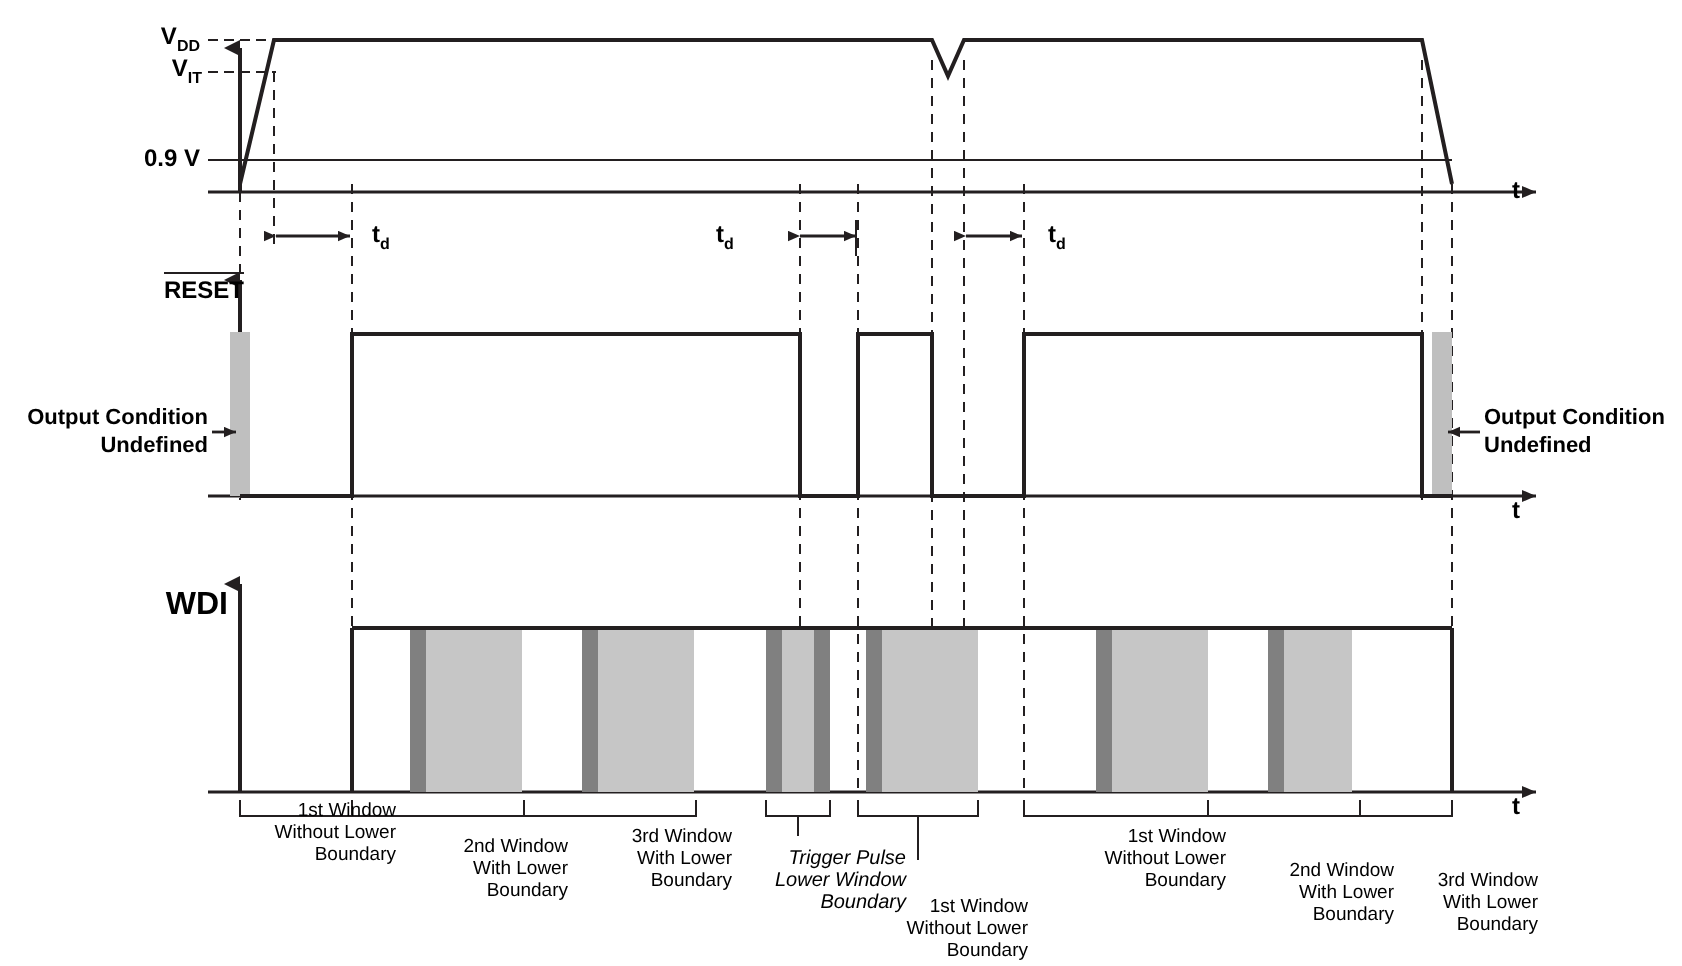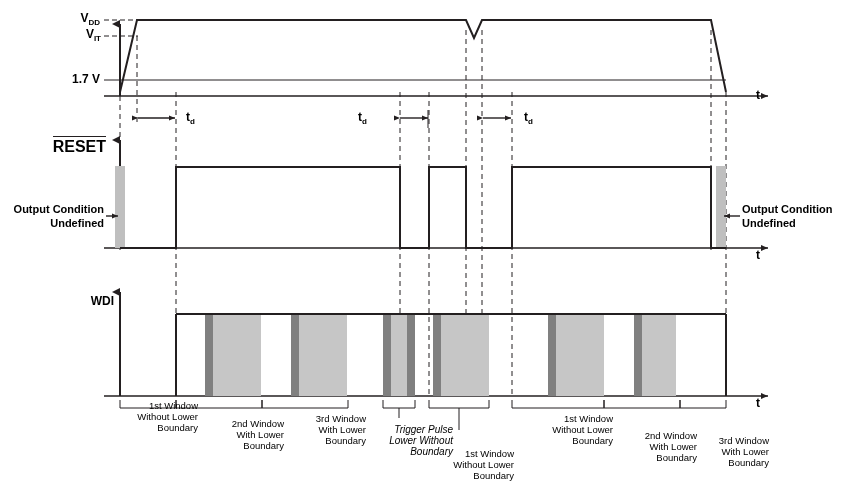--- a/index.html
+++ b/index.html
@@ -122,30 +122,30 @@
       <line x1="459" y1="408" x2="459" y2="430"></line>
     </g>
   </svg>
 
   <div class="lbl bold rt" style="left:42px;top:11px;width:58px;font-size:12px;">
     <span>V</span><span class="sub">DD</span>
   </div>
   <div class="lbl bold rt" style="left:43px;top:27px;width:58px;font-size:12px;">
     <span>V</span><span class="sub">IT</span>
   </div>
-  <div class="lbl bold rt" style="left:32px;top:72px;width:68px;font-size:12px;">1.7 V</div>
+  <div class="lbl bold rt" style="left:32px;top:72px;width:68px;font-size:12px;">0.9 V</div>
 
   <div class="lbl bold" style="left:756px;top:88px;font-size:12px;">t</div>
   <div class="lbl bold" style="left:756px;top:248px;font-size:12px;">t</div>
   <div class="lbl bold" style="left:756px;top:396px;font-size:12px;">t</div>
 
-  <div class="lbl bold rt" style="left:28px;top:138px;width:78px;font-size:16px;">
+  <div class="lbl bold rt" style="left:44px;top:138px;width:78px;font-size:12px;">
     <span style="border-top:1.5px solid #231f20;padding-top:1px;">RESET</span>
   </div>
-  <div class="lbl bold rt" style="left:36px;top:294px;width:78px;font-size:12px;">WDI</div>
+  <div class="lbl bold rt" style="left:36px;top:294px;width:78px;font-size:16px;">WDI</div>
 
   <div class="lbl bold" style="left:186px;top:110px;font-size:12px;">
     <span>t</span><span class="sub">d</span>
   </div>
   <div class="lbl bold" style="left:358px;top:110px;font-size:12px;">
     <span>t</span><span class="sub">d</span>
   </div>
   <div class="lbl bold" style="left:524px;top:110px;font-size:12px;">
     <span>t</span><span class="sub">d</span>
   </div>
@@ -173,21 +173,21 @@
   </div>
 
   <div class="lbl ctr" style="left:256px;top:413px;width:110px;font-size:9.5px;line-height:11px;">
     <div>3rd Window</div>
     <div>With Lower</div>
     <div>Boundary</div>
   </div>
 
   <div class="lbl ctr" style="left:345px;top:424px;width:108px;font-size:10px;line-height:11px;font-style:italic;">
     <div>Trigger Pulse</div>
-    <div>Lower Without</div>
+    <div>Lower Window</div>
     <div>Boundary</div>
   </div>
 
   <div class="lbl ctr" style="left:406px;top:448px;width:108px;font-size:9.5px;line-height:11px;">
     <div>1st Window</div>
     <div>Without Lower</div>
     <div>Boundary</div>
   </div>
 
   <div class="lbl ctr" style="left:503px;top:413px;width:110px;font-size:9.5px;line-height:11px;">

